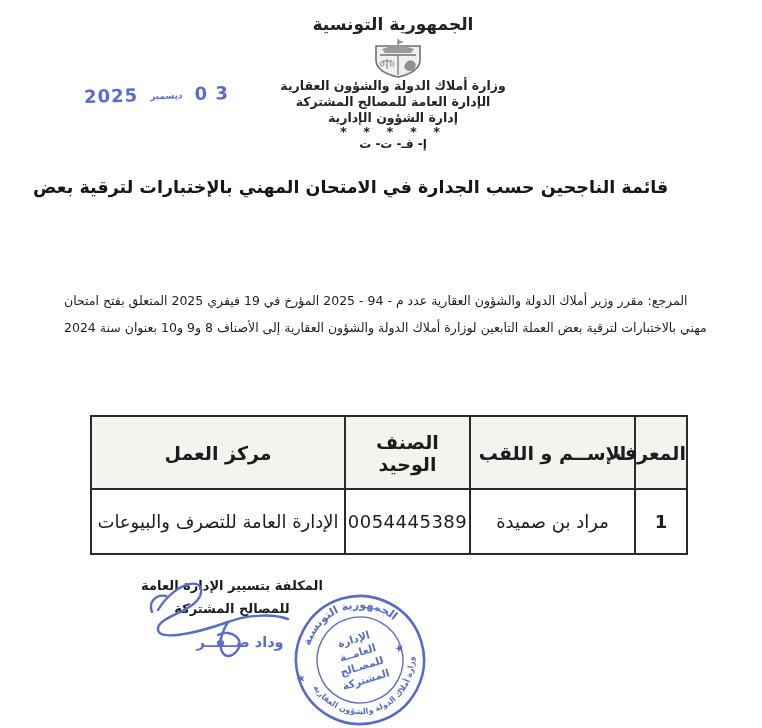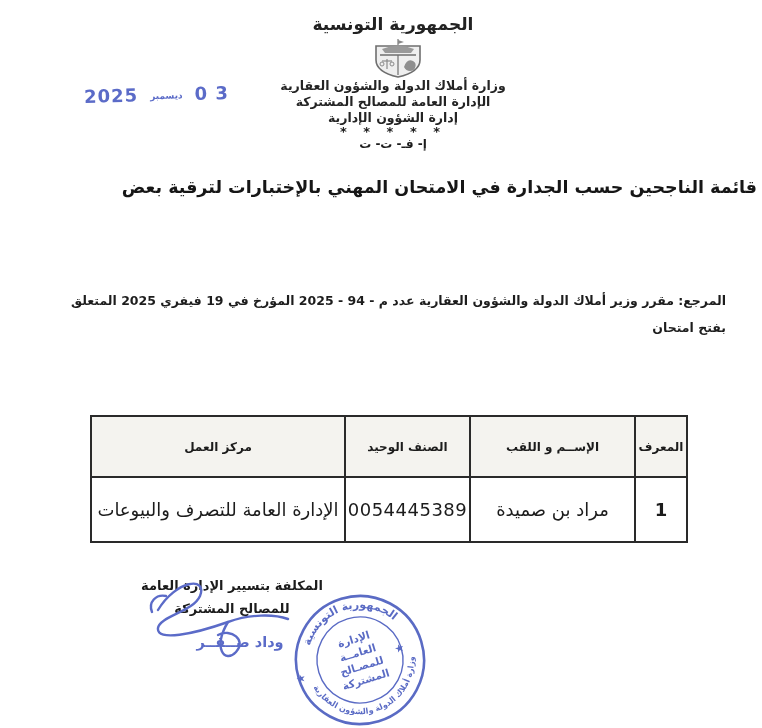--- a/index.html
+++ b/index.html
@@ -36,43 +36,43 @@
     direction:ltr;
     transform:rotate(-1.5deg);
     font-weight:bold;
   }
   .date-stamp .num { font-size:18px; letter-spacing:1px; }
   .date-stamp .month { font-size:9px; padding-top:2px; }
 
   
   .doc-title {
     top:171px; left:33px; width:724px;
-    text-align:right; font-weight:bold; font-size:17.5px; line-height:33px;
+    text-align:left; font-weight:bold; font-size:17.5px; line-height:33px;
     color:#161616;
   }
 
   
   .reference {
     top:287px; left:64px; width:662px;
-    text-align:right; font-weight:bold; font-size:12.5px; line-height:27px;
+    text-align:left; font-weight:normal; font-size:12.5px; line-height:27px;
     color:#1d1d1d;
   }
 
   
   table.results {
     position:absolute; top:415px; left:90px; width:596px;
     border-collapse:collapse; direction:rtl;
     table-layout:fixed;
   }
   table.results th, table.results td {
     border:2px solid #2a2a2a;
     text-align:center; vertical-align:middle;
   }
   table.results th {
-    height:61px; font-size:12px; font-weight:bold; background:#f4f3ef;
+    height:73px; font-size:19px; font-weight:bold; background:#f4f3ef;
   }
   table.results td { height:65px; font-size:18px; background:#fff; }
   .col-rank { width:52px; }
   .col-name { width:165px; }
   .col-uid  { width:125px; }
   .col-wc   { width:254px; }
   td.uid-cell { direction:ltr; letter-spacing:.5px; }
   td.rank-cell { font-weight:bold; }
 
   
@@ -121,20 +121,21 @@
   <span class="month">ديسمبر</span>
   <span class="num">0 3</span>
 </div>
 
 <div class="abs doc-title">
   <div>قائمة الناجحين حسب الجدارة في  الامتحان المهني بالإختبارات لترقية  بعض</div>
 </div>
 
 <div class="abs reference">
   <div>المرجع:  مقرر وزير أملاك الدولة والشؤون العقارية عدد م - 94 - 2025 المؤرخ في 19 فيفري 2025 المتعلق بفتح امتحان</div>
+  <div>مهني بالاختبارات لترقية بعض العملة التابعين لوزارة أملاك الدولة والشؤون العقارية إلى الأصناف 8 و9 و10 بعنوان سنة 2024</div>
 </div>
 
 <table class="results">
   <colgroup>
     <col class="col-rank">
       <col class="col-name">
       <col class="col-uid">
       <col class="col-wc">
   </colgroup>
   <thead>

